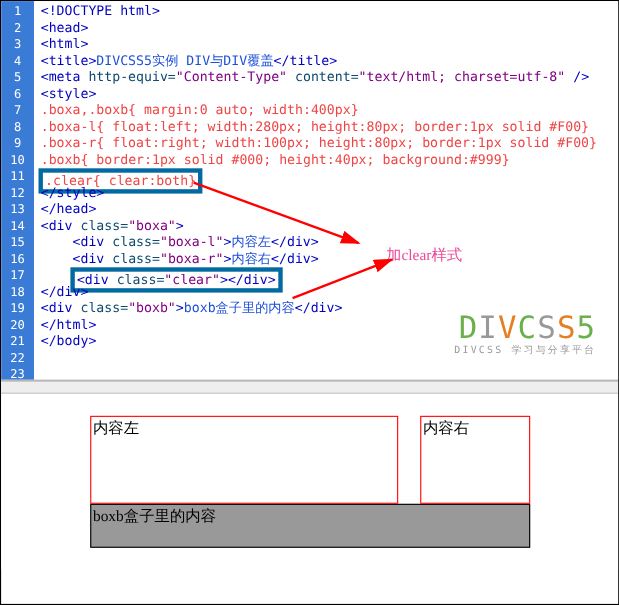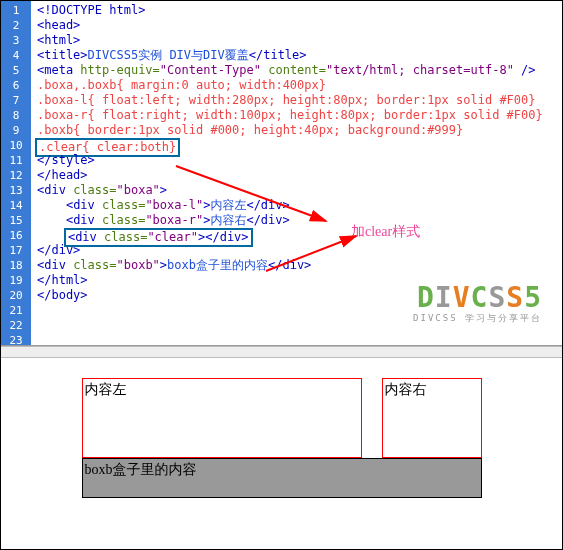--- a/index.html
+++ b/index.html
@@ -3,29 +3,29 @@
 <meta charset="utf-8">
 <style>
 *{box-sizing:border-box;margin:0;padding:0}
 body{font-family:Consolas,Monaco,monospace;font-size:12px;background:#fff;border:1px solid #000;width:563px;height:550px;position:relative;overflow:hidden}
 .editor{display:flex;height:345px;border-bottom:1px solid #999;position:relative}
 .gutter{background:#3a7bd5;color:#fff;width:30px;text-align:center;padding-top:2px;user-select:none}
 .gutter div{height:15px;line-height:15px;font-size:11px}
 .code{flex:1;padding:2px 0 0 6px;background:#fff;position:relative}
 .line{height:15px;line-height:15px;white-space:pre}
 .tag{color:#0000c0}
-.attr{color:#4d7c0f}
+.attr{color:#0c4a6e}
 .str{color:#800080}
 .txt{color:#1d4ed8}
 .css{color:#ef4444}
-.box{border:2px solid #0369a1;display:inline-block;padding:0 2px;margin:0 -2px}
+.box{border:4px solid #0369a1;display:inline-block;padding:0 2px;margin:0 -2px}
 .annot{position:absolute;color:#ec4899;font-size:14px;font-family:SimSun,serif}
 .arrow{position:absolute;pointer-events:none}
 .logo{position:absolute;right:20px;bottom:20px;text-align:right}
-.logo .big{font-size:28px;font-weight:bold;letter-spacing:1px}
+.logo .big{font-size:28px;font-weight:normal;letter-spacing:1px}
 .logo .g{color:#6ab04c}.logo .r{color:#999}.logo .o{color:#e67e22}
 .logo .sub{font-size:9px;color:#999;letter-spacing:2px;margin-top:-2px}
 .divider{height:12px;background:#eee;border-top:1px solid #bbb;border-bottom:1px solid #bbb}
 .preview{padding:20px 30px;background:#fff}
 .boxa,.boxb{margin:0 auto;width:400px}
 .boxa-l{float:left;width:280px;height:80px;border:1px solid red;font-family:SimSun,serif;font-size:14px;padding:2px}
 .boxa-r{float:right;width:100px;height:80px;border:1px solid red;font-family:SimSun,serif;font-size:14px;padding:2px}
 .clear{clear:both}
 .boxb{border:1px solid #000;height:40px;background:#999;font-family:SimSun,serif;font-size:14px;padding:2px}
 </style>
@@ -57,20 +57,21 @@
       <div>21</div>
       <div>22</div>
       <div>23</div>
   </div>
   <div class="code">
 <div class="line"><span class="tag">&lt;!DOCTYPE html&gt;</span></div>
 <div class="line"><span class="tag">&lt;head&gt;</span></div>
 <div class="line"><span class="tag">&lt;html&gt;</span></div>
 <div class="line"><span class="tag">&lt;title&gt;</span><span class="txt">DIVCSS5实例 DIV与DIV覆盖</span><span class="tag">&lt;/title&gt;</span></div>
 <div class="line"><span class="tag">&lt;meta</span><span class="attr"> http-equiv=</span><span class="str">"Content-Type"</span><span class="attr"> content=</span><span class="str">"text/html; charset=utf-8"</span><span class="tag"> /&gt;</span></div>
+<div class="line"><span class="tag">&lt;style&gt;</span></div>
 <div class="line"><span class="css">.boxa,.boxb{</span><span class="css"> margin:0 auto; width:400px}</span></div>
 <div class="line"><span class="css">.boxa-l{</span><span class="css"> float:left; width:280px; height:80px; border:1px solid #F00}</span></div>
 <div class="line"><span class="css">.boxa-r{</span><span class="css"> float:right; width:100px; height:80px; border:1px solid #F00}</span></div>
 <div class="line"><span class="css">.boxb{</span><span class="css"> border:1px solid #000; height:40px; background:#999}</span></div>
 <div class="line"><span class="box"><span class="css">.clear{</span><span class="css"> clear:both}</span></span></div>
 <div class="line"><span class="tag">&lt;/style&gt;</span></div>
 <div class="line"><span class="tag">&lt;/head&gt;</span></div>
 <div class="line"><span class="tag">&lt;div</span><span class="attr"> class=</span><span class="str">"boxa"</span><span class="tag">&gt;</span></div>
 <div class="line">    <span class="tag">&lt;div</span><span class="attr"> class=</span><span class="str">"boxa-l"</span><span class="tag">&gt;</span><span class="txt">内容左</span><span class="tag">&lt;/div&gt;</span></div>
 <div class="line">    <span class="tag">&lt;div</span><span class="attr"> class=</span><span class="str">"boxa-r"</span><span class="tag">&gt;</span><span class="txt">内容右</span><span class="tag">&lt;/div&gt;</span></div>

